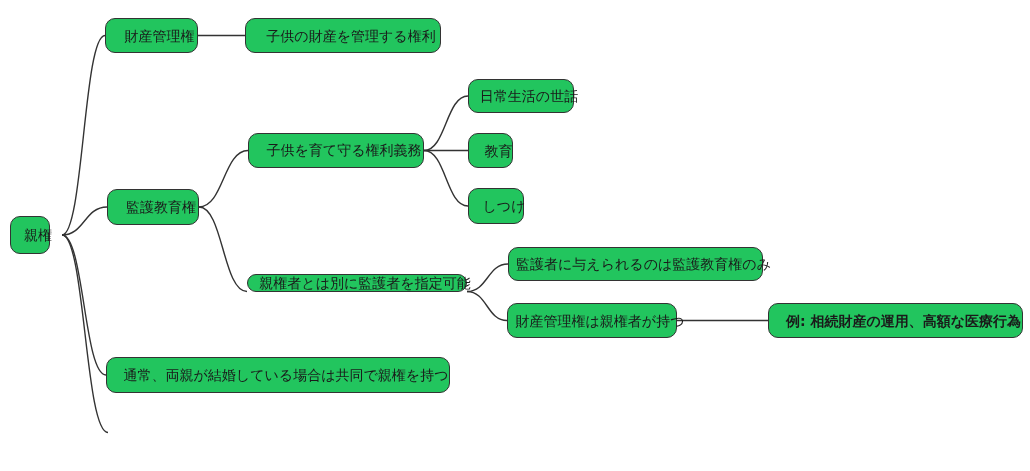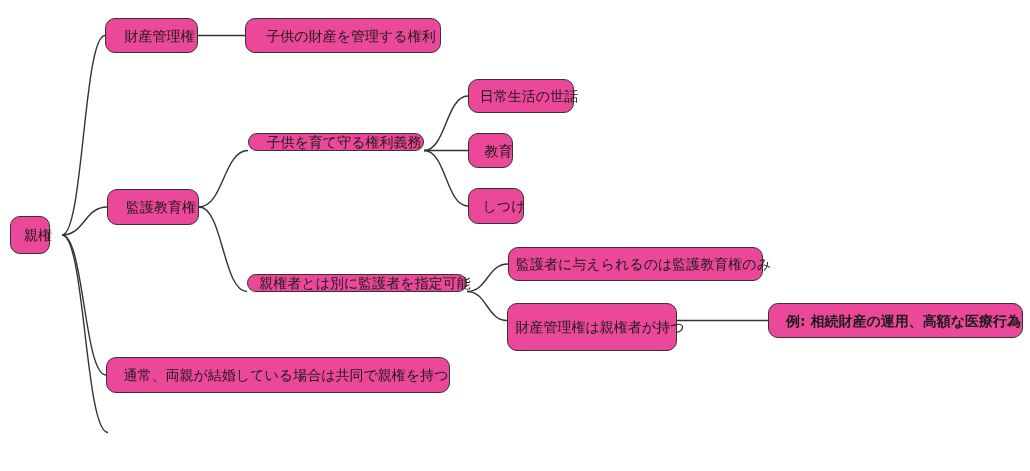--- a/index.html
+++ b/index.html
@@ -26,21 +26,21 @@
     fill: none;
     stroke: #333333;
     stroke-width: 1.4;
   }
   .node {
     position: absolute;
     box-sizing: border-box;
     display: flex;
     align-items: center;
     justify-content: center;
-    background: #ec4899;
+    background: #22c55e;
     border: 1.6px solid #333333;
     border-radius: 10px;
     color: #1a1a1a;
     font-size: 14px;
     line-height: 1;
     white-space: nowrap;
     padding-left: 16px;
   }
 </style>
 </head>
@@ -73,21 +73,21 @@
   </div>
 
   <div class="node" style="left:245px; top:18px; width:196px; height:35px;">
     <span>子供の財産を管理する権利</span>
   </div>
 
   <div class="node" style="left:107px; top:189px; width:92px; height:36px;">
     <span>監護教育権</span>
   </div>
 
-  <div class="node" style="left:248px; top:133px; width:176px; height:18px;">
+  <div class="node" style="left:248px; top:133px; width:176px; height:35px;font-family:Liberation Mono, monospace;">
     <span>子供を育て守る権利義務</span>
   </div>
 
   <div class="node" style="left:468px; top:79px; width:106px; height:34px;">
     <span>日常生活の世話</span>
   </div>
 
   <div class="node" style="left:468px; top:133px; width:45px; height:35px;">
     <span>教育</span>
   </div>
@@ -97,21 +97,21 @@
   </div>
 
   <div class="node" style="left:247px; top:274px; width:220px; height:18px;">
     <span>親権者とは別に監護者を指定可能</span>
   </div>
 
   <div class="node" style="left:508px; top:247px; width:255px; height:34px;">
     <span>監護者に与えられるのは監護教育権のみ</span>
   </div>
 
-  <div class="node" style="left:507px; top:303px; width:170px; height:48px;">
+  <div class="node" style="left:507px; top:303px; width:170px; height:35px;">
     <span>財産管理権は親権者が持つ</span>
   </div>
 
   <div class="node" style="left:768px; top:303px; width:255px; height:35px;font-weight:bold;">
     <span>例: 相続財産の運用、高額な医療行為</span>
   </div>
 
   <div class="node" style="left:106px; top:357px; width:344px; height:36px;">
     <span>通常、両親が結婚している場合は共同で親権を持つ</span>
   </div>

